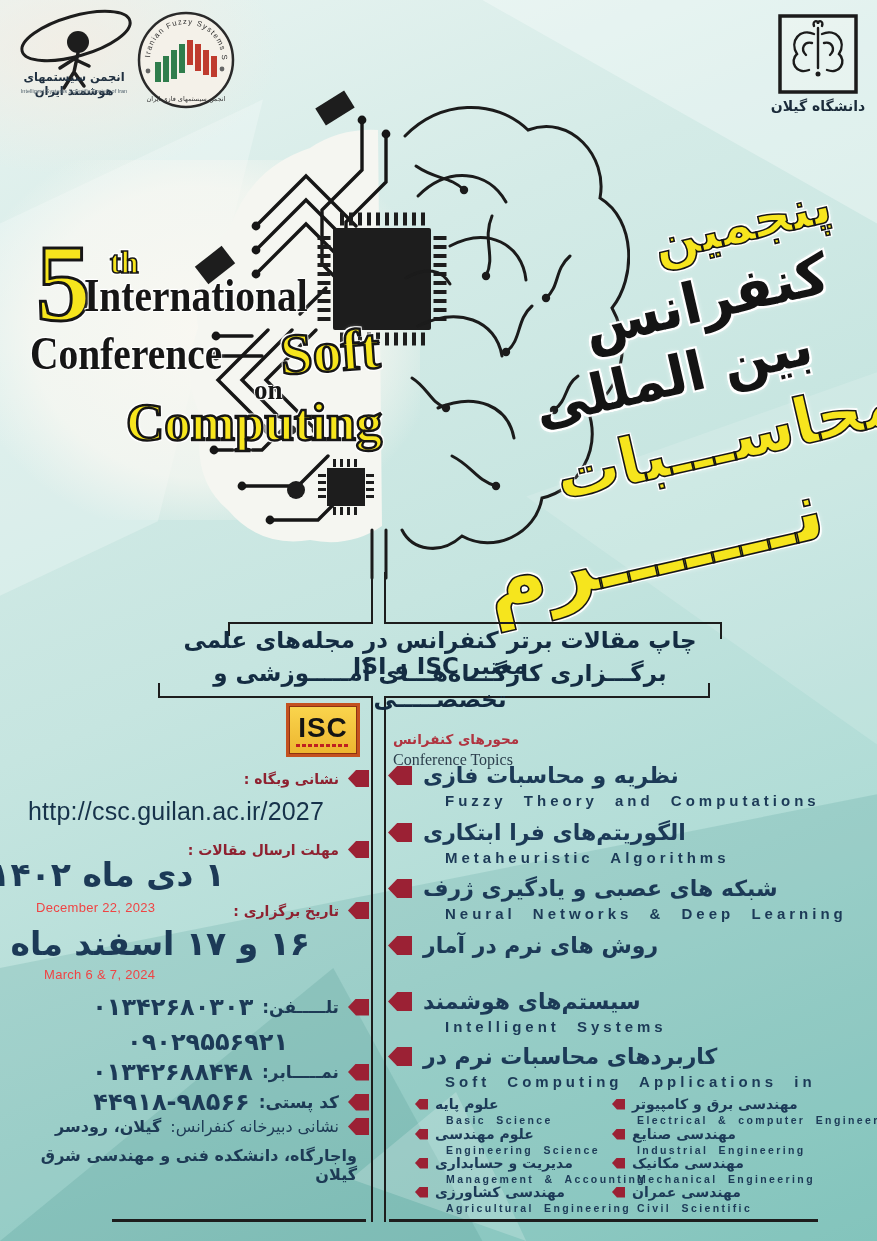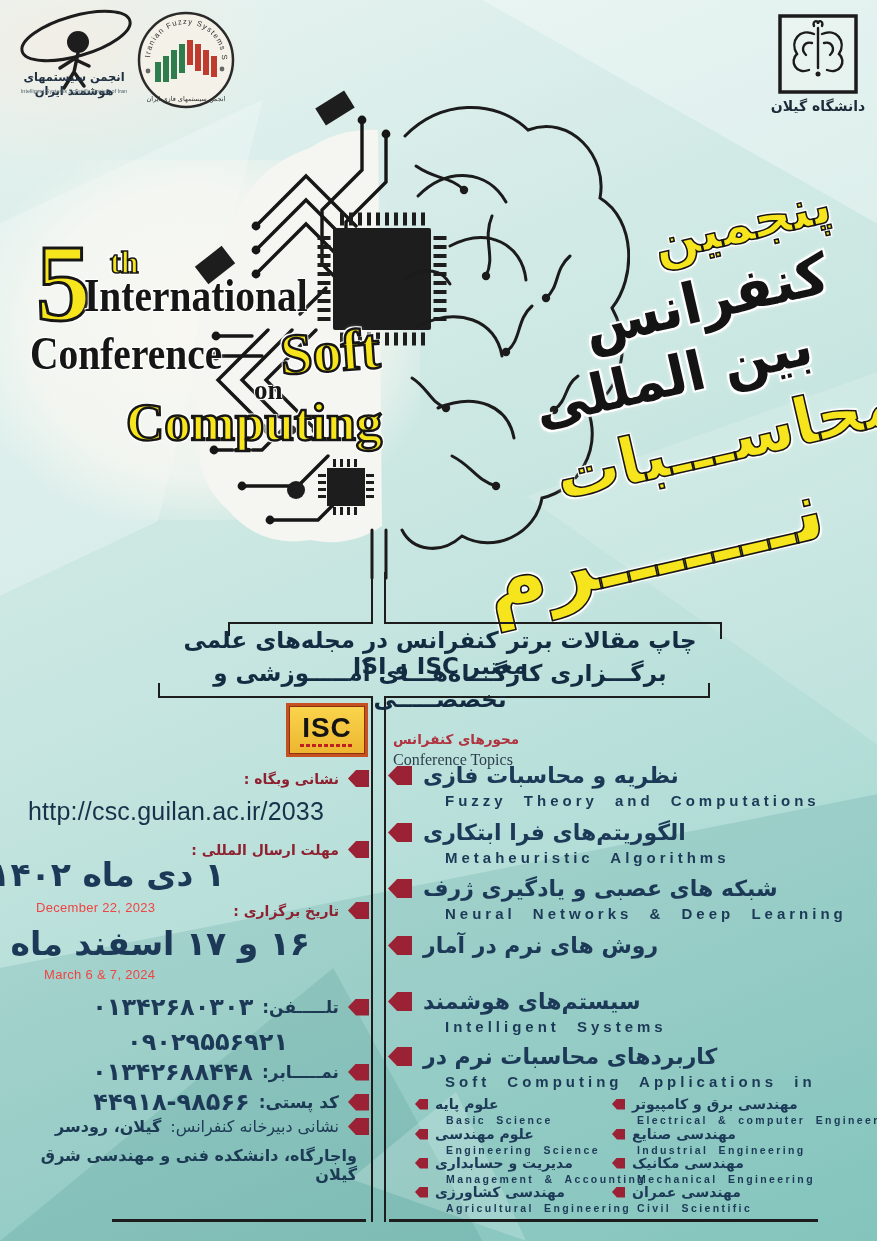--- a/index.html
+++ b/index.html
@@ -40,21 +40,21 @@
   .trow{display:flex;align-items:center;gap:11px}
   .tfa{font-size:22px;font-weight:bold;color:#1c3a57;white-space:nowrap}
   .ten{margin-left:57px;margin-top:4px;font-size:15px;font-weight:bold;
        letter-spacing:4px;word-spacing:9px;color:#1c3a57;white-space:nowrap;
        font-family:"Liberation Sans",sans-serif}
   .srow{display:flex;align-items:center;gap:7px;position:absolute}
   .sfa{font-size:14px;font-weight:bold;color:#1c3a57;white-space:nowrap}
   .sen{position:absolute;font-size:10.5px;font-weight:bold;letter-spacing:2.4px;word-spacing:5px;
        color:#1c3a57;white-space:nowrap;font-family:"Liberation Sans",sans-serif}
 
-  .isc{position:absolute;left:286px;top:703px;width:82px;height:54px;box-sizing:border-box;
+  .isc{position:absolute;left:286px;top:703px;width:74px;height:54px;box-sizing:border-box;
        border:3px solid #c4511f;background:linear-gradient(#fad54d,#edb52f);
        display:flex;flex-direction:column;align-items:center;justify-content:center;
        box-shadow:0 0 0 1px #8c3212 inset}
   .isc span{font-family:"Liberation Sans",sans-serif;font-weight:900;font-size:28px;
             letter-spacing:1px;color:#141414;line-height:1}
   .isc i{display:block;width:54px;height:3px;margin-top:2px;
          background:repeating-linear-gradient(90deg,#bf2020 0 4px,rgba(0,0,0,0) 4px 6px)}
 </style>
 </head>
 <body>
@@ -240,25 +240,25 @@
   <i></i>
 </div>
 
 <div class="abs fa" dir="rtl" style="left:393px;top:731px;font-size:13.5px;font-weight:bold;color:#b03440">محورهای کنفرانس</div>
 <div class="abs serif" style="left:393px;top:751px;font-size:16px;color:#2c3f4d">Conference Topics</div>
 
 <div class="lrow" style="right:508px;top:770px">
   <span class="arrow a-md"></span>
   <span class="fa llabel-red">نشانی وبگاه :</span>
 </div>
-<div class="abs en" style="left:28px;top:797px;font-size:25px;color:#16324a;letter-spacing:.2px">http://csc.guilan.ac.ir/2033</div>
+<div class="abs en" style="left:28px;top:797px;font-size:25px;color:#16324a;letter-spacing:.2px">http://csc.guilan.ac.ir/2027</div>
 
 <div class="lrow" style="right:508px;top:841px">
   <span class="arrow a-md"></span>
-  <span class="fa llabel-red">مهلت ارسال المللی :</span>
+  <span class="fa llabel-red">مهلت ارسال مقالات :</span>
 </div>
 <div class="bigfa fa" dir="rtl" style="right:652px;top:855px">۱ دی ماه ۱۴۰۲</div>
 <div class="endate en" style="left:36px;top:900px">December 22, 2023</div>
 
 <div class="lrow" style="right:508px;top:902px">
   <span class="arrow a-md"></span>
   <span class="fa llabel-red">تاریخ برگزاری :</span>
 </div>
 <div class="bigfa fa" dir="rtl" style="right:567px;top:924px">۱۶ و ۱۷ اسفند ماه ۱۴۰۲</div>
 <div class="endate en" style="left:44px;top:967px">March 6 &amp; 7, 2024</div>

